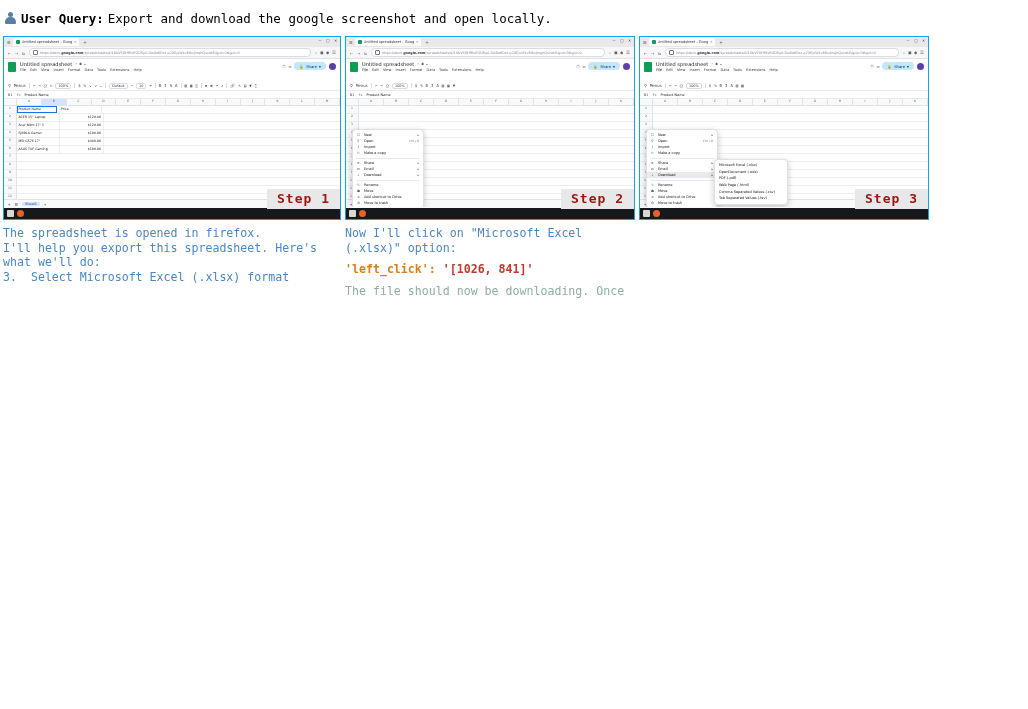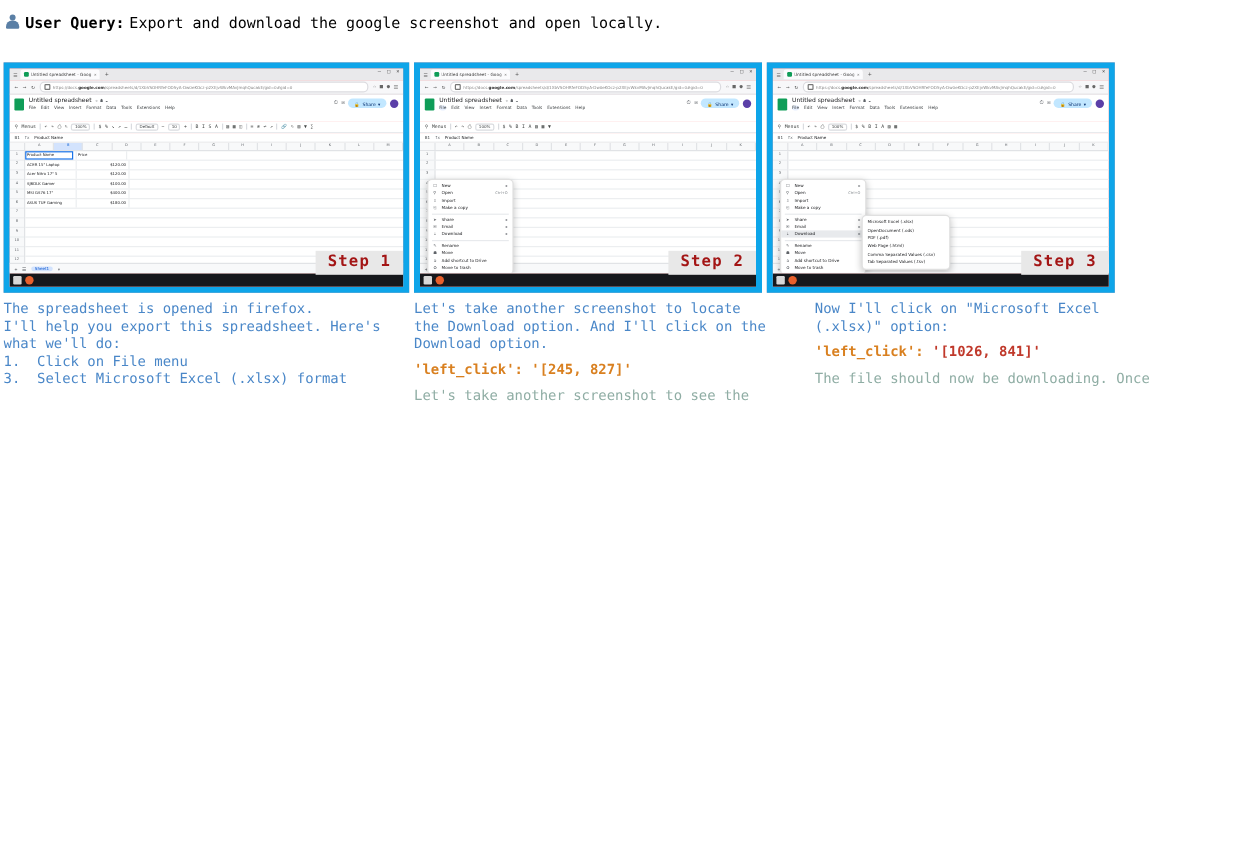--- a/index.html
+++ b/index.html
@@ -39,24 +39,23 @@
 
   
   .panels { display: flex; gap: 4px; padding: 0 3px; }
   .panel { width: 338px; }
   .panel.p2, .panel.p3 { width: 290px; }
 
   
   .shot {
     position: relative;
     height: 182px;
-    background: #fca5a5;
-    border: 5px solid #0ea5e9;
+    background: #0f766e;
+    border: 1px solid #0ea5e9;
     overflow: hidden;
-    margin-top: 16px;
   }
 
   .tabstrip {
     height: 10px; background: #e9e9eb;
     display: flex; align-items: center; gap: 2px;
     padding: 0 3px; position: relative;
   }
   .tab-pill {
     display: flex; align-items: center; gap: 2px;
     background: #fbfbfd; height: 8px; border-radius: 2px 2px 0 0;
@@ -988,34 +987,23 @@
     </div>
   </div>
 </div>
 
 <div class="captions">
 
   <div class="cap c1">
     <p class="blue">The spreadsheet is opened in firefox.</p>
     <p class="blue">I'll help you export this spreadsheet. Here's</p>
     <p class="blue">what we'll do:</p>
-    <p class="blue">1.  Click on File menu</p>
     <p class="blue">3.  Select Microsoft Excel (.xlsx) format</p>
   </div>
 
-  <div class="cap c2">
-    <p class="blue">Let's take another screenshot to locate</p>
-    <p class="blue">the Download option. And I'll click on the</p>
-    <p class="blue">Download option.</p>
-    <div class="spacer"></div>
-    <p class="orange">'left_click': '[245, 827]'</p>
-    <div class="spacer"></div>
-    <p class="gray">Let's take another screenshot to see the</p>
-
-  </div>
 
   <div class="cap c3">
     <p class="blue">Now I'll click on "Microsoft Excel</p>
     <p class="blue">(.xlsx)" option:</p>
     <div class="spacer"></div>
     <p><span class="orange">'left_click': </span><span class="red">'[1026, 841]'</span></p>
     <div class="spacer"></div>
     <p class="gray">The file should now be downloading. Once</p>
 
   </div>

